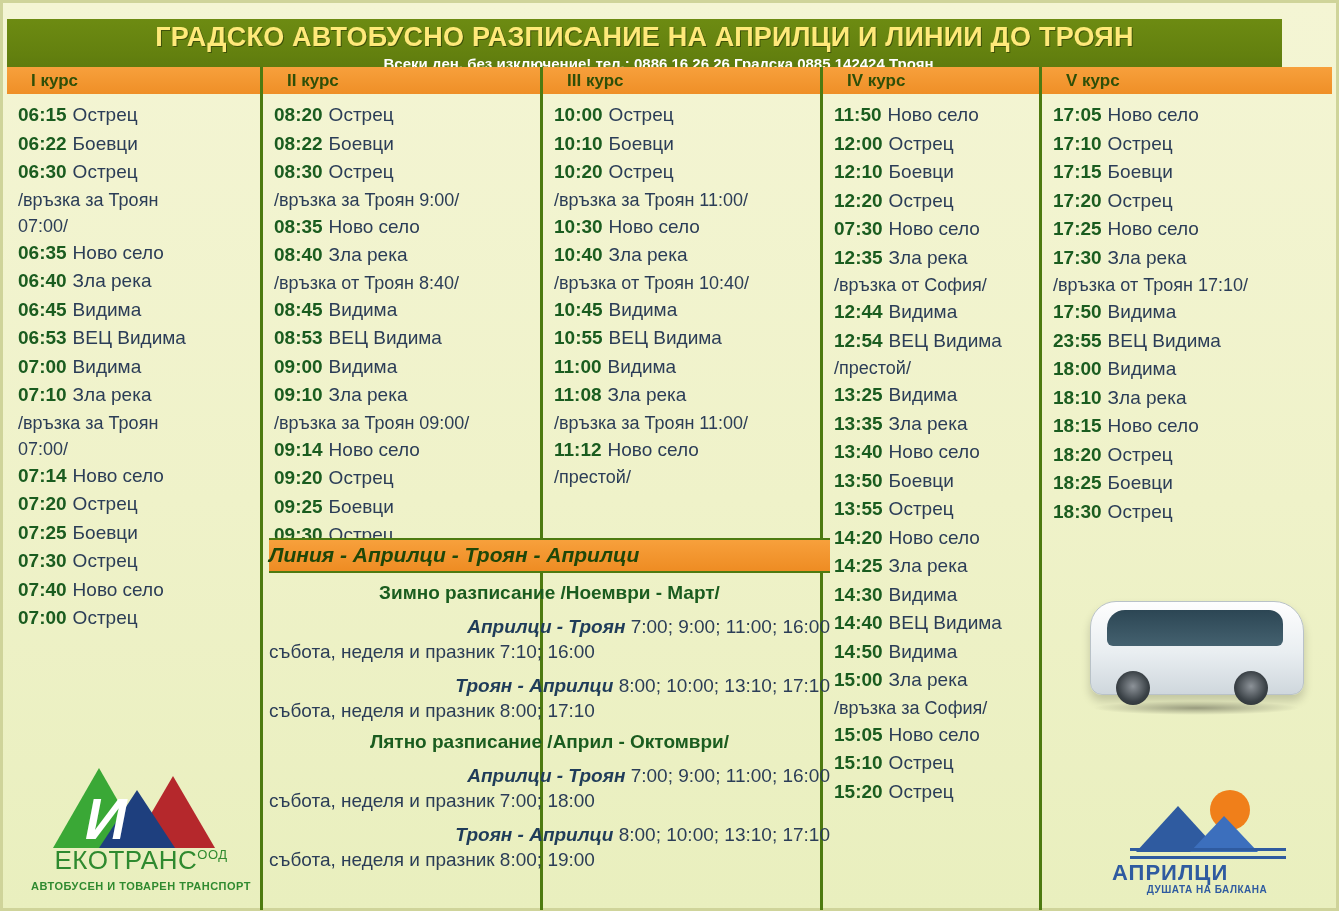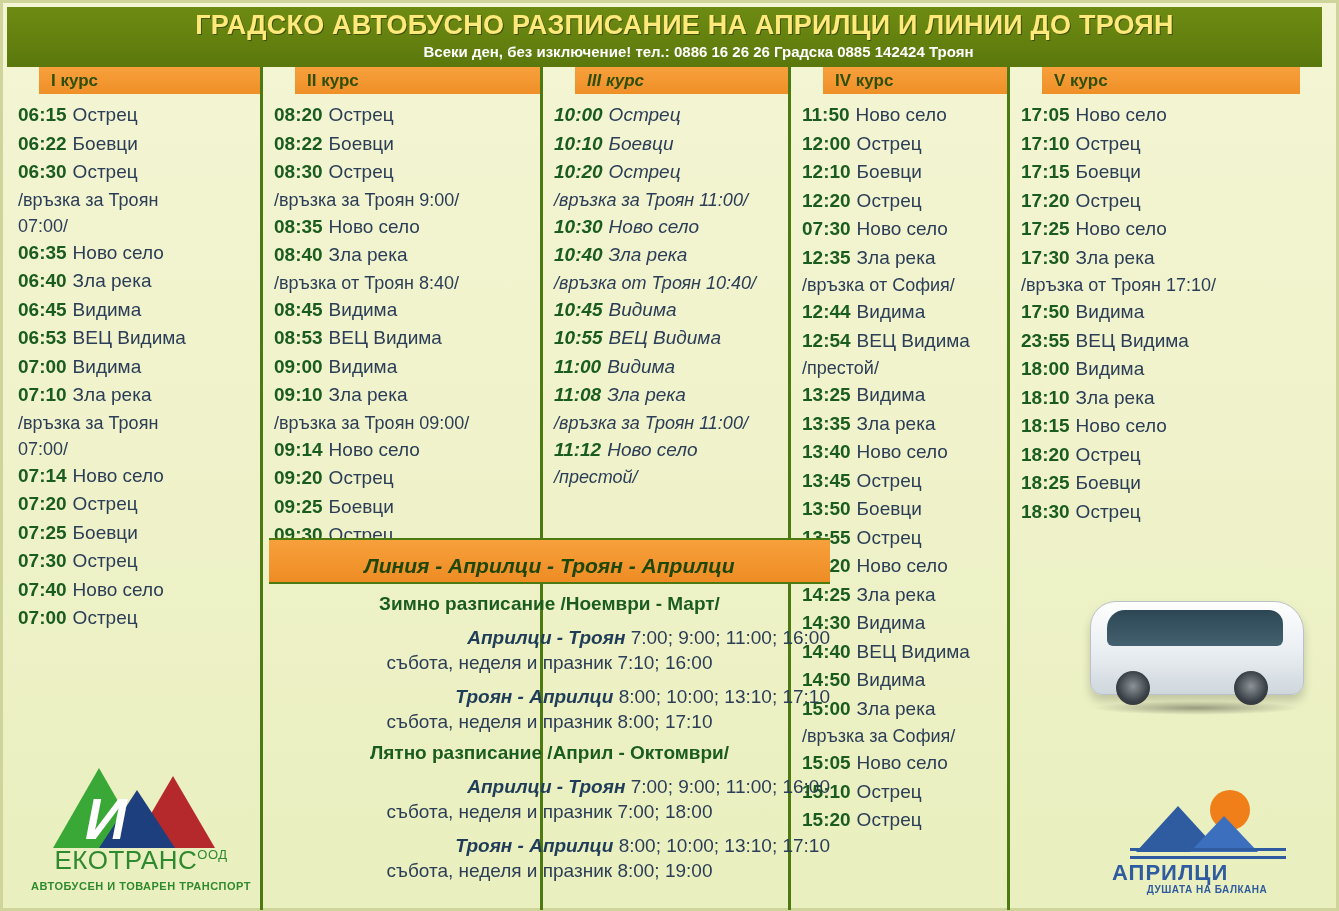--- a/index.html
+++ b/index.html
@@ -19,26 +19,25 @@
     width: 1339px;
     height: 911px;
     background: linear-gradient(180deg,#f4f5d4 0%, #eff2c9 55%, #e9efbe 100%);
     box-sizing: border-box;
     border: 3px solid #cfd49a;
   }
 
   
   .header {
     position: absolute;
-    left: 4px; top: 4px;
+    left: 4px; top: 16px;
     width: 1275px;
     height: 60px;
     background: linear-gradient(180deg,#6d8b12 0%, #63800f 60%, #5a770d 100%);
     overflow: hidden;
-    padding-left: 40px;
   }
   .header-title {
     color: #ffe97a;
     font-weight: bold;
     font-size: 27px;
     letter-spacing: 0.2px;
     text-align: center;
     margin-top: 3px;
     white-space: nowrap;
     text-shadow: 1px 1px 0 #3e520a;
@@ -64,32 +63,31 @@
     flex-direction: row;
   }
   .col {
     position: relative;
     box-sizing: border-box;
     border-right: 3px solid #4d7a10;
   }
   .col:last-child { border-right: none; }
   .col1 { width: 256px; }
   .col2 { width: 280px; }
-  .col3 { width: 248px; font-style: italic; }
+  .col3 { width: 280px; }
   .col4 { width: 219px; }
   .col5 { width: 290px; }
 
   .col-head {
     height: 27px;
     background: linear-gradient(180deg,#f7a03c 0%, #ef8f27 100%);
     display: flex;
     align-items: center;
-    padding-left: 12px;
+    padding-left: 24px;
     box-sizing: border-box;
-    margin-left: 32px;
   }
   .col-head span {
     color: #2f4f08;
     font-weight: bold;
     font-size: 17px;
   }
   .col-body {
     padding: 7px 6px 4px 11px;
     box-sizing: border-box;
   }
@@ -121,22 +119,22 @@
     top: 535px;
     width: 561px;
     box-sizing: border-box;
   }
   .line-title {
     background: linear-gradient(180deg,#f7a03c 0%, #ee8c23 100%);
     color: #1f4708;
     font-weight: bold;
     font-style: italic;
     font-size: 21px;
-    text-align: center;
-    padding: 14px 0 4px 0;
+    text-align: left;
+    padding: 3px 0 4px 0;
     border-top: 2px solid #4d7a10;
     border-bottom: 2px solid #4d7a10;
   }
   .season {
     color: #1a5c1f;
     font-weight: bold;
     font-size: 19px;
     text-align: center;
     margin-top: 9px;
   }
@@ -148,21 +146,20 @@
     white-space: nowrap;
   }
   .leg .dir {
     color: #1f3c59;
     font-style: italic;
     font-weight: bold;
   }
   .leg2 {
     font-size: 19px;
     color: #2b3d57;
-    text-align: center;
     margin-top: 3px;
     white-space: nowrap;
   }
 
   
   .ecotrans {
     position: absolute;
     left: 22px;
     bottom: 10px;
     width: 232px;
@@ -426,21 +423,20 @@
         <div class="row"><span class="t">12:20</span><span class="p">Острец</span></div>
         <div class="row"><span class="t">07:30</span><span class="p">Ново село</span></div>
         <div class="row"><span class="t">12:35</span><span class="p">Зла река</span></div>
         <div class="note">/връзка от София/</div>
         <div class="row"><span class="t">12:44</span><span class="p">Видима</span></div>
         <div class="row"><span class="t">12:54</span><span class="p">ВЕЦ Видима</span></div>
         <div class="note">/престой/</div>
         <div class="row"><span class="t">13:25</span><span class="p">Видима</span></div>
         <div class="row"><span class="t">13:35</span><span class="p">Зла река</span></div>
         <div class="row"><span class="t">13:40</span><span class="p">Ново село</span></div>
-        <div class="row"><span class="t">13:45</span><span class="p">Острец</span></div>
         <div class="row"><span class="t">13:50</span><span class="p">Боевци</span></div>
         <div class="row"><span class="t">13:55</span><span class="p">Острец</span></div>
         <div class="row"><span class="t">14:20</span><span class="p">Ново село</span></div>
         <div class="row"><span class="t">14:25</span><span class="p">Зла река</span></div>
         <div class="row"><span class="t">14:30</span><span class="p">Видима</span></div>
         <div class="row"><span class="t">14:40</span><span class="p">ВЕЦ Видима</span></div>
         <div class="row"><span class="t">14:50</span><span class="p">Видима</span></div>
         <div class="row"><span class="t">15:00</span><span class="p">Зла река</span></div>
         <div class="note">/връзка за София/</div>
         <div class="row"><span class="t">15:05</span><span class="p">Ново село</span></div>

